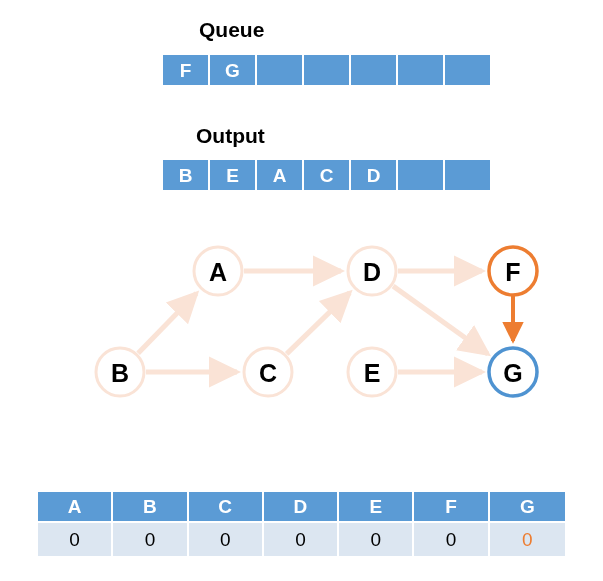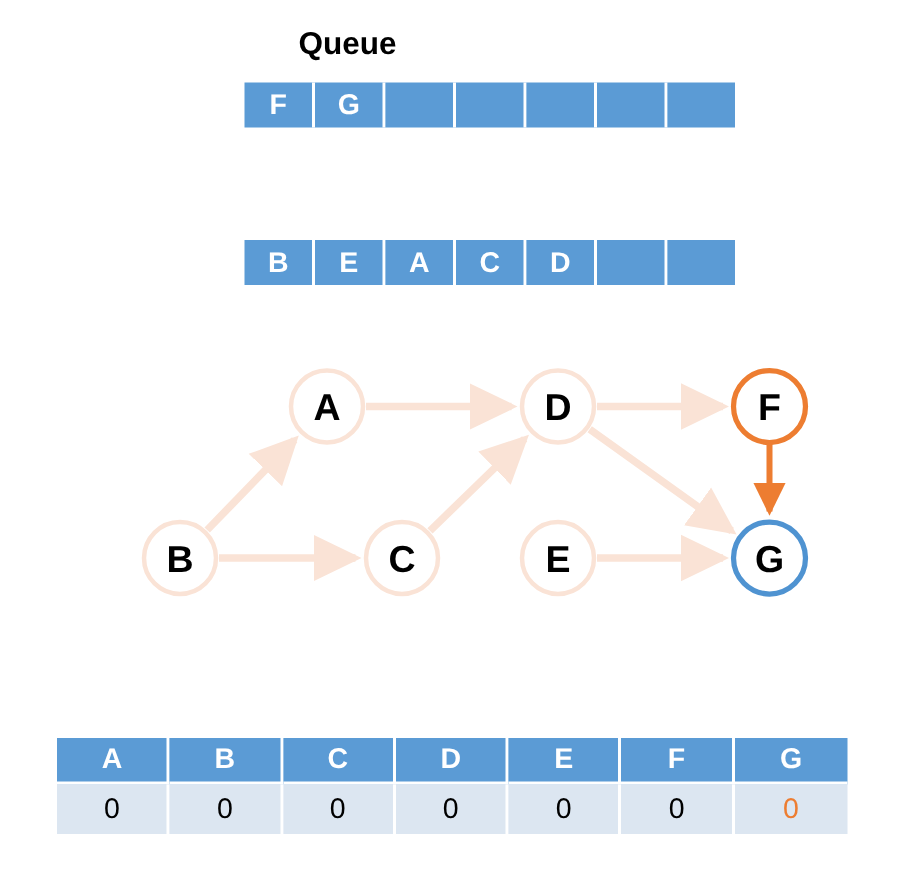--- a/index.html
+++ b/index.html
@@ -120,20 +120,21 @@
   <div class="strip" id="queue-strip">
     <div class="cell">F</div>
     <div class="cell">G</div>
     <div class="cell"></div>
     <div class="cell"></div>
     <div class="cell"></div>
     <div class="cell"></div>
     <div class="cell"></div>
   </div>
 
+  <div class="section-title" id="output-title">Output</div>
   <div class="strip" id="output-strip">
     <div class="cell">B</div>
     <div class="cell">E</div>
     <div class="cell">A</div>
     <div class="cell">C</div>
     <div class="cell">D</div>
     <div class="cell"></div>
     <div class="cell"></div>
   </div>
 

